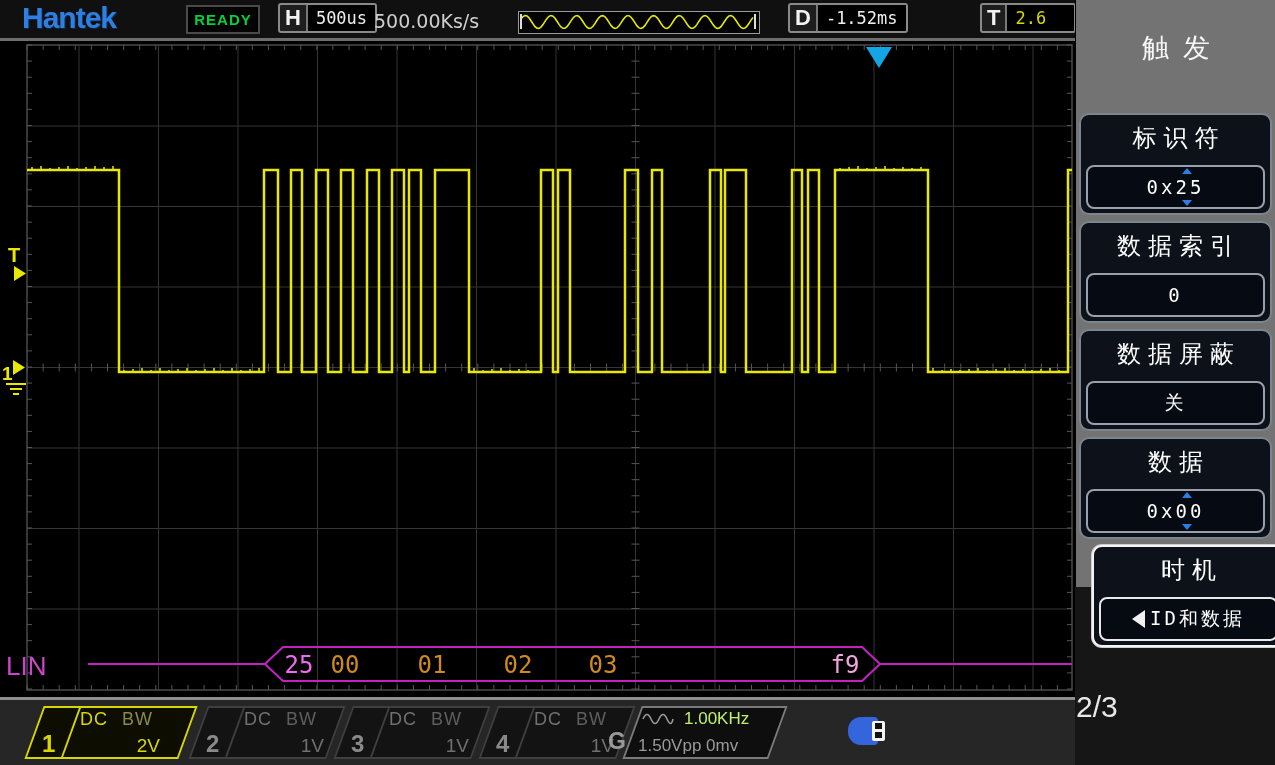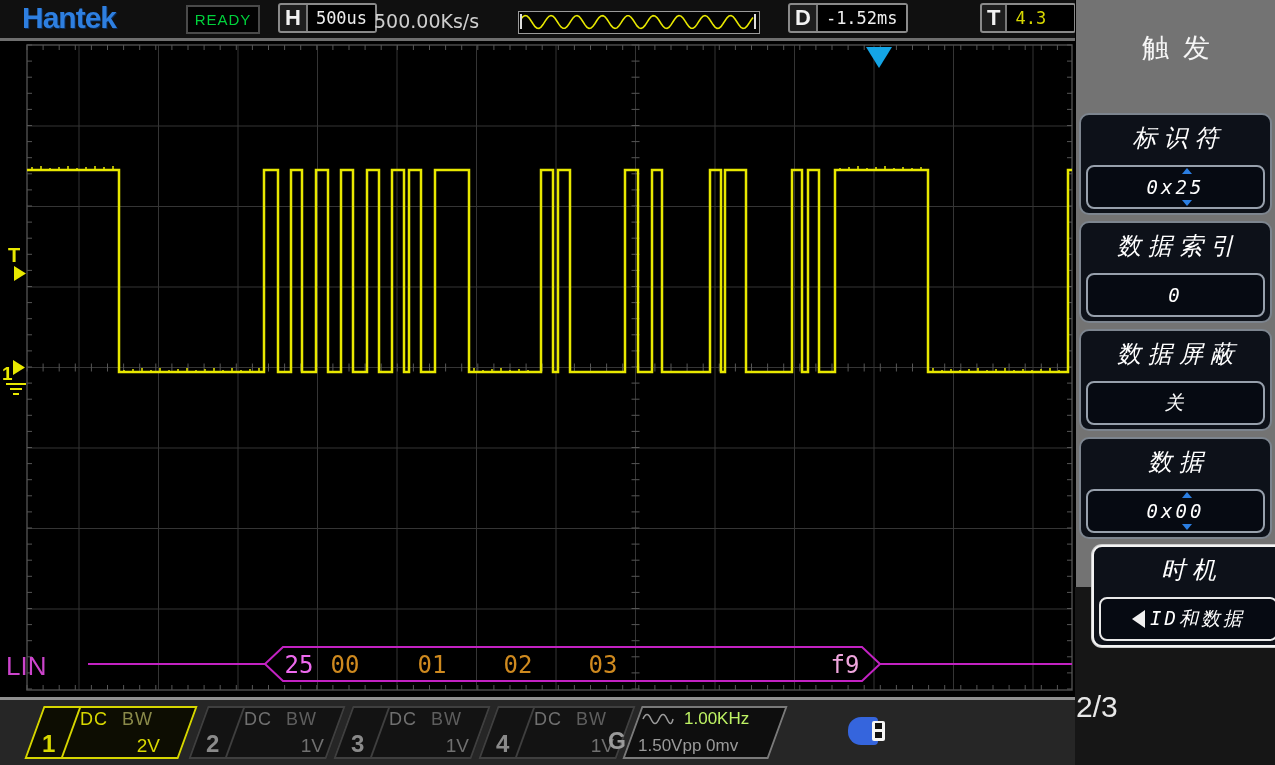--- a/index.html
+++ b/index.html
@@ -5,21 +5,21 @@
   html,body{margin:0;padding:0;background:#000;}
   #app{position:relative;width:1275px;height:765px;background:#161616;overflow:hidden;
        font-family:"Liberation Sans",sans-serif;-webkit-font-smoothing:none;}
 
   
   #topbar{position:absolute;left:0;top:0;width:1075px;height:38px;background:#101010;}
   #topbar-sep{position:absolute;left:0;top:38px;width:1075px;height:3px;background:#6e6e6e;}
   #logo{position:absolute;left:22px;top:1px;font-size:30px;font-weight:bold;letter-spacing:-1px;
         color:#2e7fe0;text-shadow:1px 1px 0 #0a2a55;}
   #ready-box{position:absolute;left:186px;top:5px;width:70px;height:25px;background:#020202;
-        border:2px solid #4a4a4a;color:#00d23c;font-size:15px;font-weight:normal;
+        border:2px solid #4a4a4a;color:#00d23c;font-size:15px;font-weight:bold;
         text-align:center;line-height:25px;letter-spacing:1px;}
   .readout{position:absolute;top:3px;height:30px;background:#1d1d1d;border:2px solid #8a8a8a;
         border-radius:3px;display:flex;align-items:stretch;box-sizing:border-box;}
   .readout .letter{color:#f2f2f2;font-size:22px;font-weight:bold;padding:0 5px;line-height:26px;}
   .readout .val{background:#000;border-left:2px solid #777;color:#eee;
         font-family:"DejaVu Sans Mono",monospace;font-size:17px;line-height:26px;
         padding:0 8px;white-space:nowrap;}
   #h-box{left:278px;}
   #samplerate{position:absolute;left:374px;top:10px;color:#cfcfcf;font-size:19px;
         font-family:"DejaVu Sans",sans-serif;}
@@ -34,21 +34,21 @@
   
   #scope{position:absolute;left:0;top:41px;width:1075px;height:656px;background:#000;}
   #scope svg{display:block;}
 
   
   #sidebar{position:absolute;left:1075px;top:0;width:200px;height:587px;background:#737373;
         border-left:1px solid #000;}
   #menu-title{position:absolute;left:0;top:30px;width:100%;text-align:center;color:#f5f5f5;
         font-size:27px;letter-spacing:14px;text-indent:14px;}
   .menu-item{position:absolute;left:3px;width:193px;height:102px;background:#0d1119;
-        border:2px solid #7d858f;border-radius:10px;box-sizing:border-box;font-style:italic;}
+        border:2px solid #7d858f;border-radius:10px;box-sizing:border-box;}
   .menu-item .mlabel{height:46px;display:flex;align-items:center;justify-content:center;
         color:#fff;font-size:24px;letter-spacing:7px;text-indent:7px;}
   .menu-item .valuebox{position:absolute;left:5px;right:5px;bottom:4px;height:44px;
         background:#060a12;border:2px solid #97a0ac;border-radius:8px;box-sizing:border-box;
         color:#fff;font-family:"DejaVu Sans Mono",monospace;font-size:19px;letter-spacing:3px;
         display:flex;align-items:center;justify-content:center;}
   .menu-item.selected{border-color:#f4f4f4;box-shadow:0 0 0 1px #cfcfcf;margin-left:13px;}
   .menu-item.selected .valuebox{border-color:#e9e9e9;}
   .spin-up,.spin-down{position:absolute;left:calc(50% + 11px);transform:translateX(-50%);
         width:0;height:0;border-left:5px solid transparent;border-right:5px solid transparent;}
@@ -113,21 +113,21 @@
           <rect x="235" y="2" width="2" height="15" fill="#ddd"></rect>
         </svg>
       <div id="preview-t">T</div>
     </div>
     <div id="d-box" class="readout">
       <span class="letter">D</span>
       <span class="val">-1.52ms</span>
     </div>
     <div id="t-box" class="readout">
       <span class="letter">T</span>
-      <span class="val">4.3</span>
+      <span class="val">2.6</span>
     </div>
   </div>
   <div id="topbar-sep"></div>
 
   <div id="scope">
     <svg id="scope-svg" width="1075" height="656" viewBox="0 41 1075 656">
         <line x1="79" y1="45" x2="79" y2="690" stroke="#353535" stroke-width="1"></line>
         <line x1="158.5" y1="45" x2="158.5" y2="690" stroke="#353535" stroke-width="1"></line>
         <line x1="238" y1="45" x2="238" y2="690" stroke="#353535" stroke-width="1"></line>
         <line x1="317.5" y1="45" x2="317.5" y2="690" stroke="#353535" stroke-width="1"></line>

